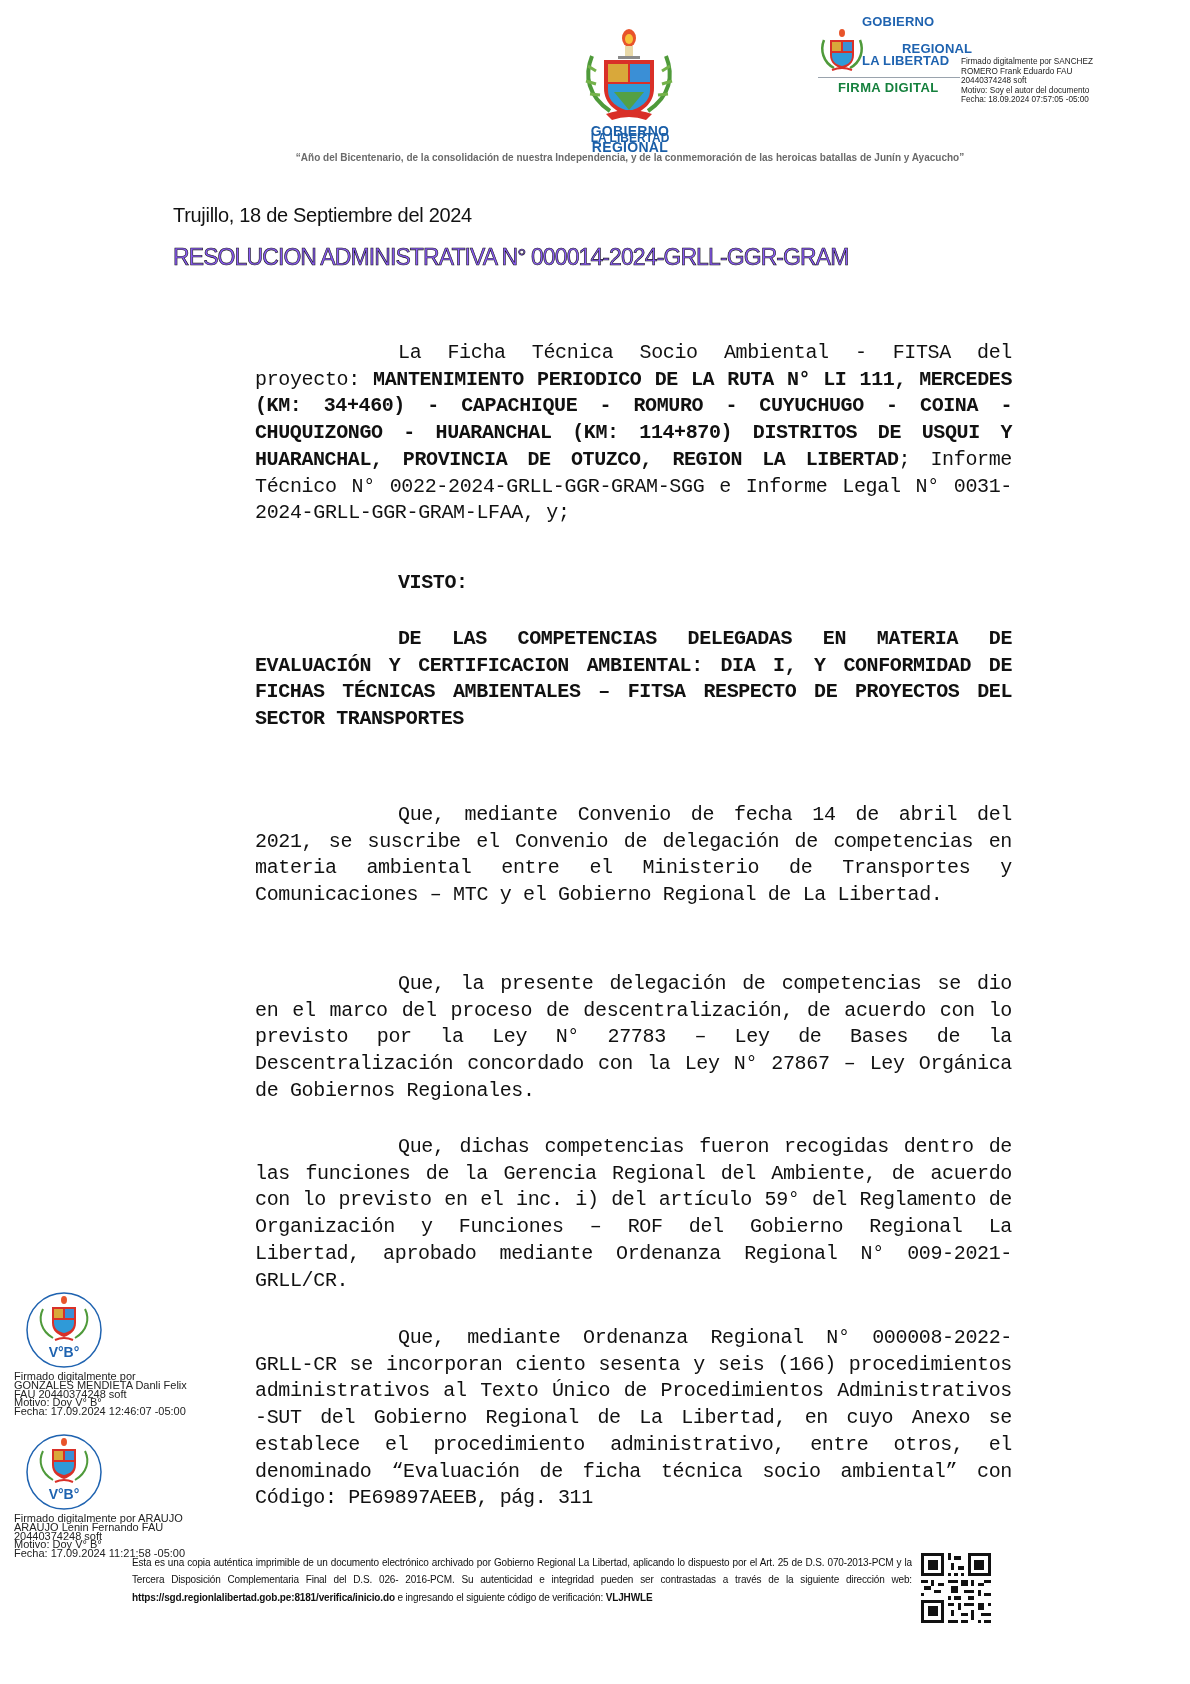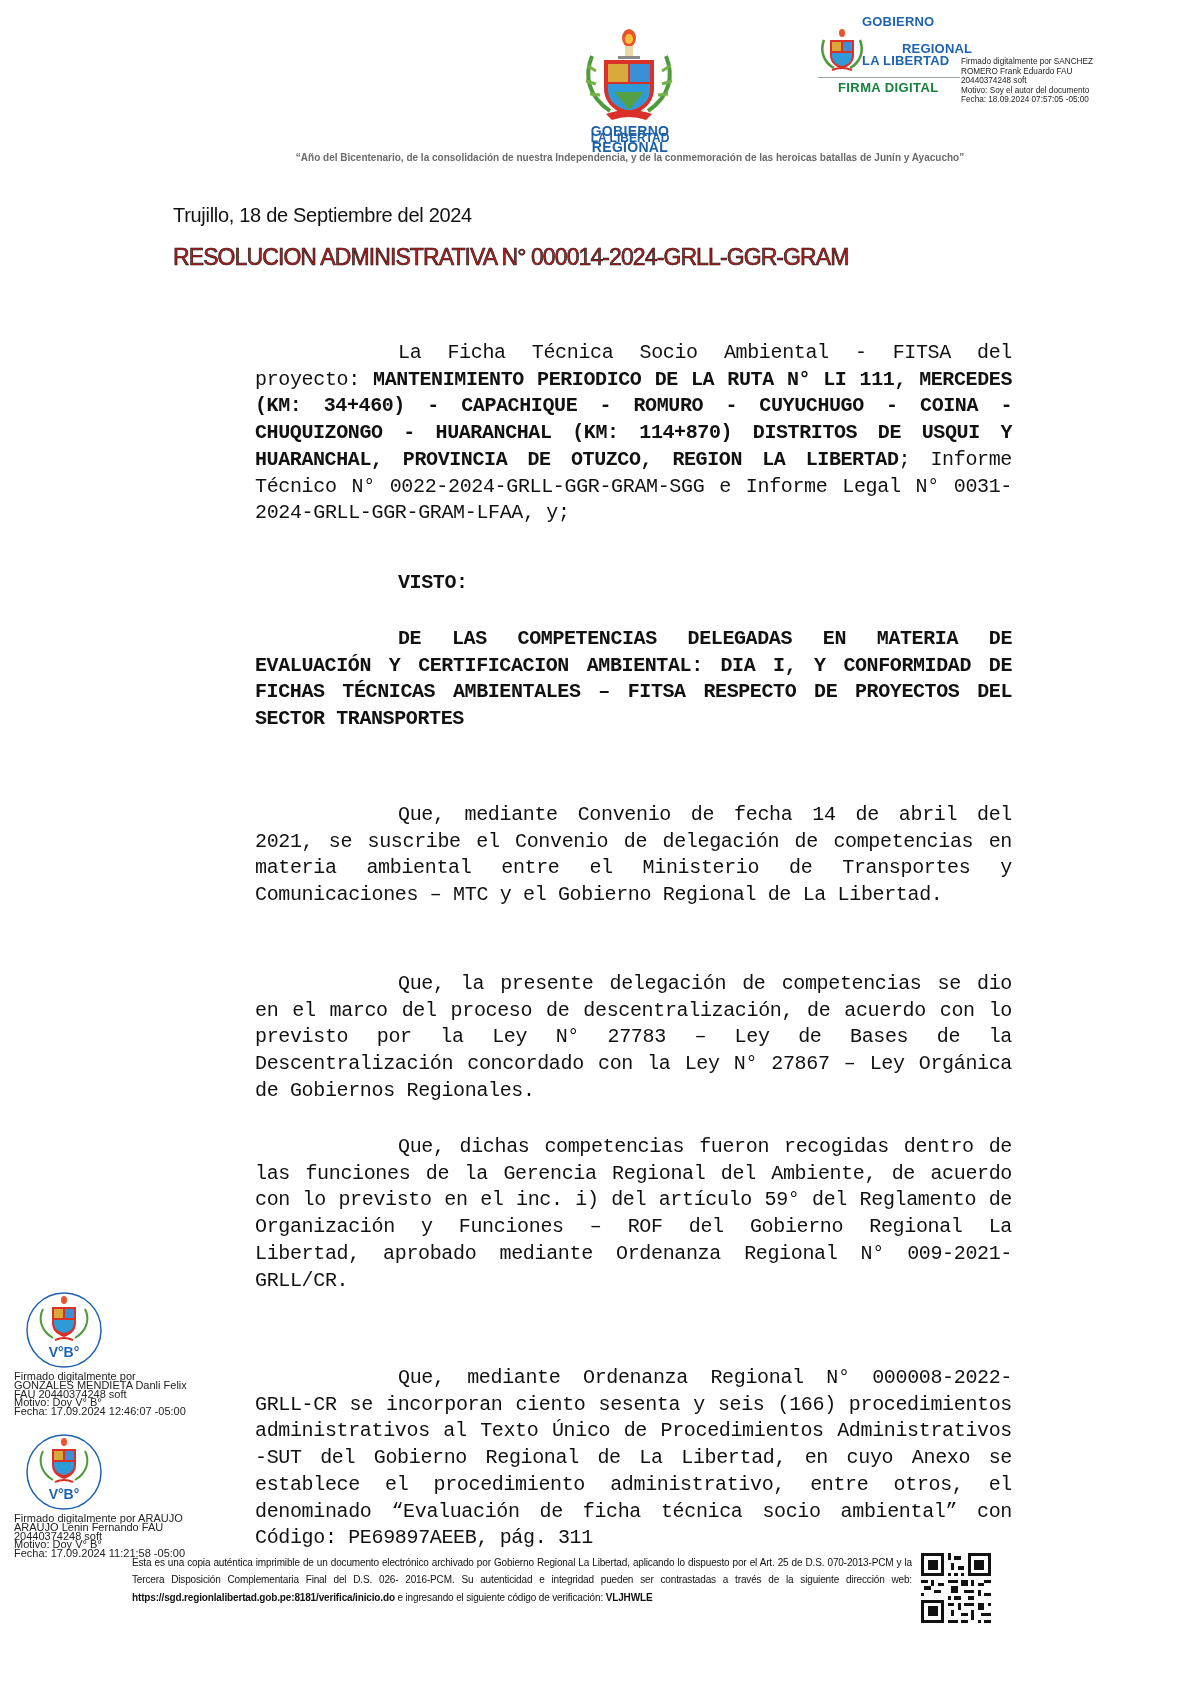--- a/index.html
+++ b/index.html
@@ -14,21 +14,21 @@
   
   #firma-logo { left: 818px; top: 28px; width: 48px; height: 46px; }
   .firma-word { left: 862px; font-weight: bold; color: #1f63b0; font-size: 13px; line-height: 12px; letter-spacing: 0.2px; }
   .firma-rule { left: 818px; top: 77px; width: 142px; height: 1px; background: #9aa3ad; }
   .firma-label { left: 838px; top: 80px; font-size: 13px; font-weight: bold; color: #15803d; letter-spacing: 0.4px; }
   .firma-meta { left: 961px; top: 29px; font-size: 8.2px; line-height: 9.6px; color: #222; width: 230px; margin-top: 28px; }
 
   .motto { left: 190px; top: 147px; width: 880px; text-align: center; font-size: 10px; line-height: 22px; color: #6b6b6b; font-weight: bold; }
 
   .city-date { left: 173px; top: 204px; font-size: 20px; color: #111; letter-spacing: -0.3px; }
-  .res-title { left: 173px; top: 244px; font-size: 23px; color: #b91c1c; letter-spacing: -0.9px; font-weight: normal; -webkit-text-stroke: 0.6px #111; }
+  .res-title { left: 173px; top: 244px; font-size: 23px; color: #8b5cf6; letter-spacing: -0.9px; font-weight: normal; -webkit-text-stroke: 0.6px #111; }
 
   .body-block { left: 255px; width: 757px; font-size: 20px; line-height: 26.7px; text-align: justify; color: #111; letter-spacing: -0.35px; font-family: Liberation Mono, monospace; }
   .body-block .indent { display: inline-block; width: 143px; }
   .body-block b { font-weight: bold; letter-spacing: -0.4px; }
 
   
   .vobo-stamp { left: 25px; width: 78px; height: 78px; }
   .vobo-meta { left: 14px; font-size: 11px; line-height: 8.8px; color: #222; width: 200px; }
 
   .footer-text { left: 132px; top: 1554px; width: 780px; font-size: 10px; line-height: 17.3px; text-align: justify; color: #111; letter-spacing: -0.15px; }
@@ -107,21 +107,21 @@
 
 <div class="abs body-block" style="top:802px;">
   <span class="indent"></span><span>Que, mediante Convenio de fecha 14 de abril del 2021, se suscribe el Convenio de delegación de competencias en materia ambiental entre el Ministerio de Transportes y Comunicaciones – MTC y el Gobierno Regional de La Libertad.</span>
 </div>
 <div class="abs body-block" style="top:971px;">
   <span class="indent"></span><span>Que, la presente delegación de competencias se dio en el marco del proceso de descentralización, de acuerdo con lo previsto por la Ley N° 27783 – Ley de Bases de la Descentralización concordado con la Ley N° 27867 – Ley Orgánica de Gobiernos Regionales.</span>
 </div>
 <div class="abs body-block" style="top:1134px;">
   <span class="indent"></span><span>Que, dichas competencias fueron recogidas dentro de las funciones de la Gerencia Regional del Ambiente, de acuerdo con lo previsto en el inc. i) del artículo 59° del Reglamento de Organización y Funciones – ROF del Gobierno Regional La Libertad, aprobado mediante Ordenanza Regional N° 009-2021-GRLL/CR.</span>
 </div>
-<div class="abs body-block" style="top:1325px;margin-top:40px;">
+<div class="abs body-block" style="top:1325px;">
   <span class="indent"></span><span>Que, mediante Ordenanza Regional N° 000008-2022-GRLL-CR se incorporan ciento sesenta y seis (166) procedimientos administrativos al Texto Único de Procedimientos Administrativos -SUT del Gobierno Regional de La Libertad, en cuyo Anexo se establece el procedimiento administrativo, entre otros, el denominado “Evaluación de ficha técnica socio ambiental” con Código: PE69897AEEB, pág. 311</span>
 </div>
 
 <div class="abs vobo-stamp" style="top:1291px;">
   <svg width="78" height="78" viewBox="0 0 78 78">
     <circle cx="39" cy="39" r="37" fill="#fff" stroke="#1f63b0" stroke-width="1.5"></circle>
     <ellipse cx="39" cy="9" rx="3" ry="4" fill="#e8542b"></ellipse>
     <path d="M18 18 C13 28 16 40 28 47" stroke="#4f9a3a" stroke-width="2" fill="none"></path>
     <path d="M60 18 C65 28 62 40 50 47" stroke="#4f9a3a" stroke-width="2" fill="none"></path>
     <path d="M27 16 H51 V32 C51 40 45 44 39 46 C33 44 27 40 27 32 Z" fill="#d93028"></path>

